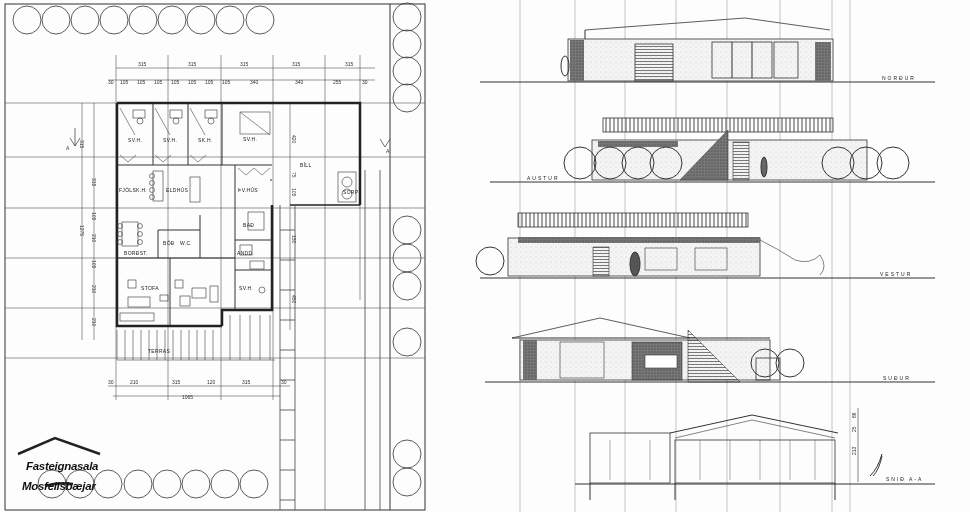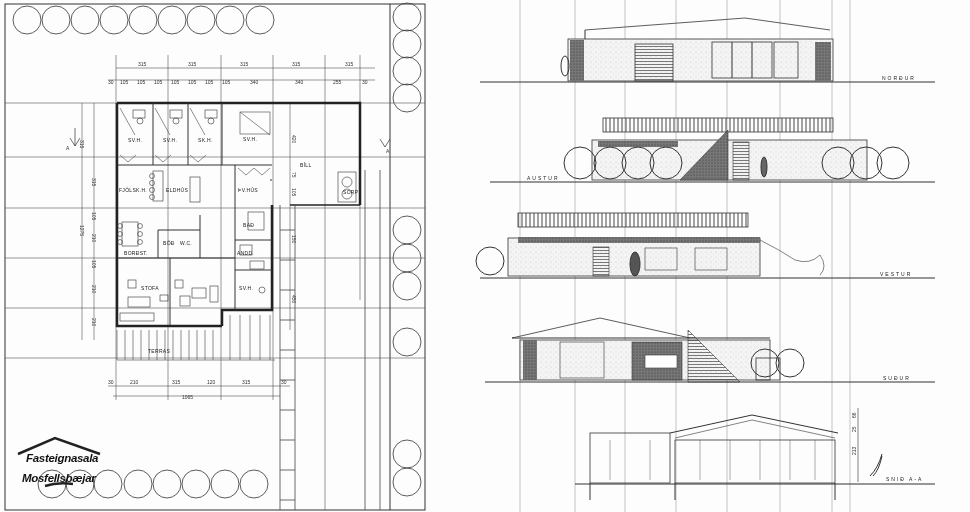--- a/index.html
+++ b/index.html
@@ -3,21 +3,21 @@
 <meta charset="utf-8">
 <style>
   html,body{margin:0;padding:0;background:#fff;}
   body{width:970px;height:512px;overflow:hidden;position:relative;font-family:"Liberation Sans",sans-serif;}
   #canvas{position:absolute;left:0;top:0;width:970px;height:512px;background:#fdfdfd;}
   svg{position:absolute;left:0;top:0;}
   .lbl{font-family:"Liberation Sans",sans-serif;font-size:5px;fill:#222;letter-spacing:0.3px;}
   .dim{font-family:"Liberation Sans",sans-serif;font-size:5px;fill:#333;}
   .elev{font-family:"Liberation Sans",sans-serif;font-size:5px;fill:#222;letter-spacing:2px;}
   #logo{position:absolute;left:10px;top:434px;width:100px;height:60px;}
-  #logo .t1,#logo .t2{position:absolute;left:14px;font-family:"Liberation Sans",sans-serif;font-weight:bold;font-style:italic;font-size:11.5px;color:#111;letter-spacing:-0.3px;}
+  #logo .t1,#logo .t2{position:absolute;left:14px;font-family:"Liberation Sans",sans-serif;font-weight:bold;font-style:italic;font-size:11.5px;color:#111;letter-spacing:-0.3px;margin-top:8px;}
   #logo .t1{top:18px;left:16px;}
   #logo .t2{top:38px;left:12px;}
 </style>
 </head>
 <body>
 
 <div id="canvas">
 
 <svg width="970" height="512" viewBox="0 0 970 512">
   <defs>

